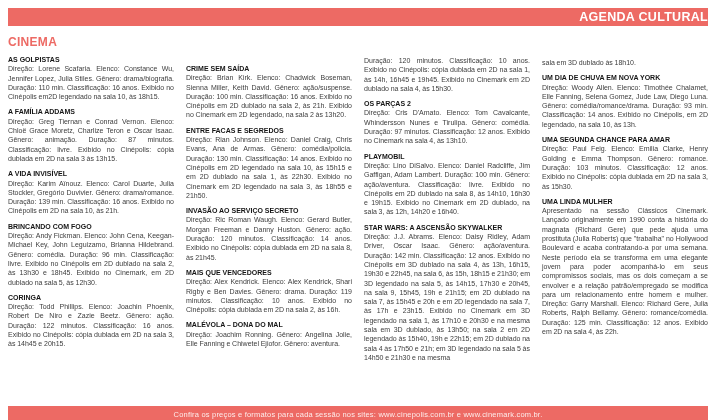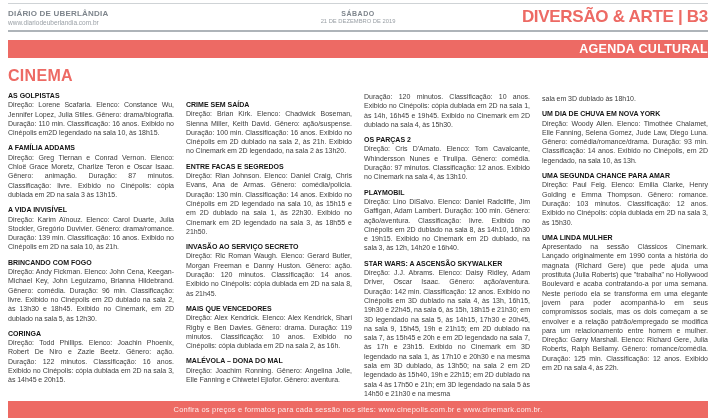--- a/index.html
+++ b/index.html
@@ -20,21 +20,21 @@
   .section-label { font-size:17px; font-weight:bold; color:var(--accent);
     letter-spacing:-0.3px; }
 
   
   .banner { margin-top:8px; height:18px; background:var(--accent);
     display:flex; align-items:center; justify-content:flex-end; }
   .banner-title { color:#fff; font-weight:bold; font-size:12.5px; letter-spacing:.3px; }
 
   
   .cinema-heading { margin-top:9px; color:var(--accent); font-weight:bold;
-    font-size:16px; letter-spacing:.3px; }
+    font-size:12px; letter-spacing:.3px; }
 
   
   .columns { display:flex; gap:12px; margin-top:6px; height:306px; overflow:hidden; }
   .col { flex:1; text-align:justify; color:#3c3c3c; font-size:7px; line-height:9.3px; }
   .col-2 { padding-top:9px; }
   .col-3 { padding-top:1px; }
   .col-4 { padding-top:3px; }
   .entry { margin-bottom:6px; }
   .entry-title { font-weight:bold; color:#151515; font-size:7px; text-align:left; }
   .entry-body { word-spacing:-0.2px; }
@@ -42,33 +42,20 @@
   
   .footer-bar { position:absolute; left:8px; right:8px; bottom:5px; height:17px;
     background:var(--accent); display:flex; align-items:center; justify-content:center; }
   .footer-text { color:#fdeceb; font-size:7.5px; letter-spacing:.2px; }
 </style>
 </head>
 <body>
 
 <div class="page">
 
-  <div class="masthead">
-    <div class="mast-left">
-      <div class="paper-name">DIÁRIO DE UBERLÂNDIA</div>
-      <div class="paper-url">www.diariodeuberlandia.com.br</div>
-    </div>
-    <div class="mast-center">
-      <div class="weekday">SÁBADO</div>
-      <div class="date">21 DE DEZEMBRO DE 2019</div>
-    </div>
-    <div class="mast-right">
-      <div class="section-label">DIVERSÃO &amp; ARTE | B3</div>
-    </div>
-  </div>
 
   <div class="banner">
     <div class="banner-title">AGENDA CULTURAL</div>
   </div>
 
   <div class="cinema-heading">CINEMA</div>
 
   <div class="columns">
 
     <div class="col col-1">

